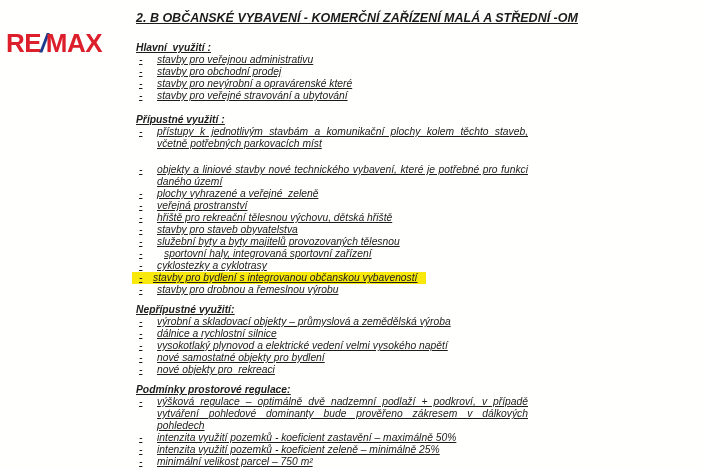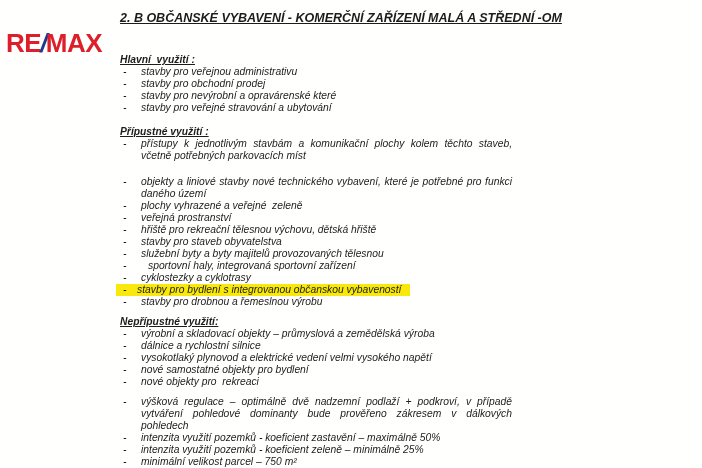--- a/index.html
+++ b/index.html
@@ -4,25 +4,25 @@
 <style>
   * { margin:0; padding:0; box-sizing:border-box; }
   html,body { width:702px; height:468px; background:#ffffff; }
   body { font-family:"Liberation Sans", sans-serif; color:var(--ink,#1c1c1c); position:relative; overflow:hidden; }
   .page { position:absolute; inset:0; background:#fffffe; }
 
   .logo { position:absolute; left:6px; top:29px; font-weight:bold; font-size:26px; letter-spacing:-0.5px; line-height:28px; }
   .logo-re, .logo-max { color:var(--logo-red,#dc1f2b); }
   .logo-slash { color:var(--logo-blue,#1e3a8c); font-style:italic; font-weight:bold; margin:0 -1px; }
 
-  .content { position:absolute; left:120px; top:10px; width:392px; font-size:10.3px; font-style:italic; line-height:12px; }
+  .content { position:absolute; left:136px; top:10px; width:392px; font-size:10.3px; font-style:italic; line-height:12px;text-decoration:underline; }
   .title { font-weight:bold; font-size:12.5px; line-height:17px; text-decoration:underline; white-space:nowrap; }
 
   .heading { font-weight:bold; text-decoration:underline; white-space:pre-wrap; }
-  .sec-0 { margin-top:27px; }
+  .sec-0 { margin-top:15px; }
   .sec-1 { margin-top:12px; }
   .sec-2 { margin-top:8px; }
   .sec-3 { margin-top:8px; }
 
   .item { display:flex; }
   .dash { flex:0 0 21px; padding-left:3px; }
   .item-text { flex:1 1 auto; white-space:pre-wrap; }
   .item.justify .item-text { text-align:justify; white-space:normal; }
   .item.gap-before { margin-top:14px; }
   .item.indent .item-text { padding-left:7px; }
@@ -147,20 +147,21 @@
   </div>
 
   <div class="item">
     <span class="dash">-</span>
     <span class="item-text">nové objekty pro  rekreaci</span>
   </div>
 </div>
   </section>
 
   <section class="section sec-3">
+    <div class="heading">Podmínky prostorové regulace:</div>
     <div class="items">
   <div class="item justify">
     <span class="dash">-</span>
     <span class="item-text">výšková regulace – optimálně  dvě nadzemní podlaží + podkroví, v případě vytváření pohledové dominanty bude prověřeno zákresem v dálkových pohledech</span>
   </div>
 
   <div class="item">
     <span class="dash">-</span>
     <span class="item-text">intenzita využití pozemků - koeficient zastavění – maximálně 50%</span>
   </div>

